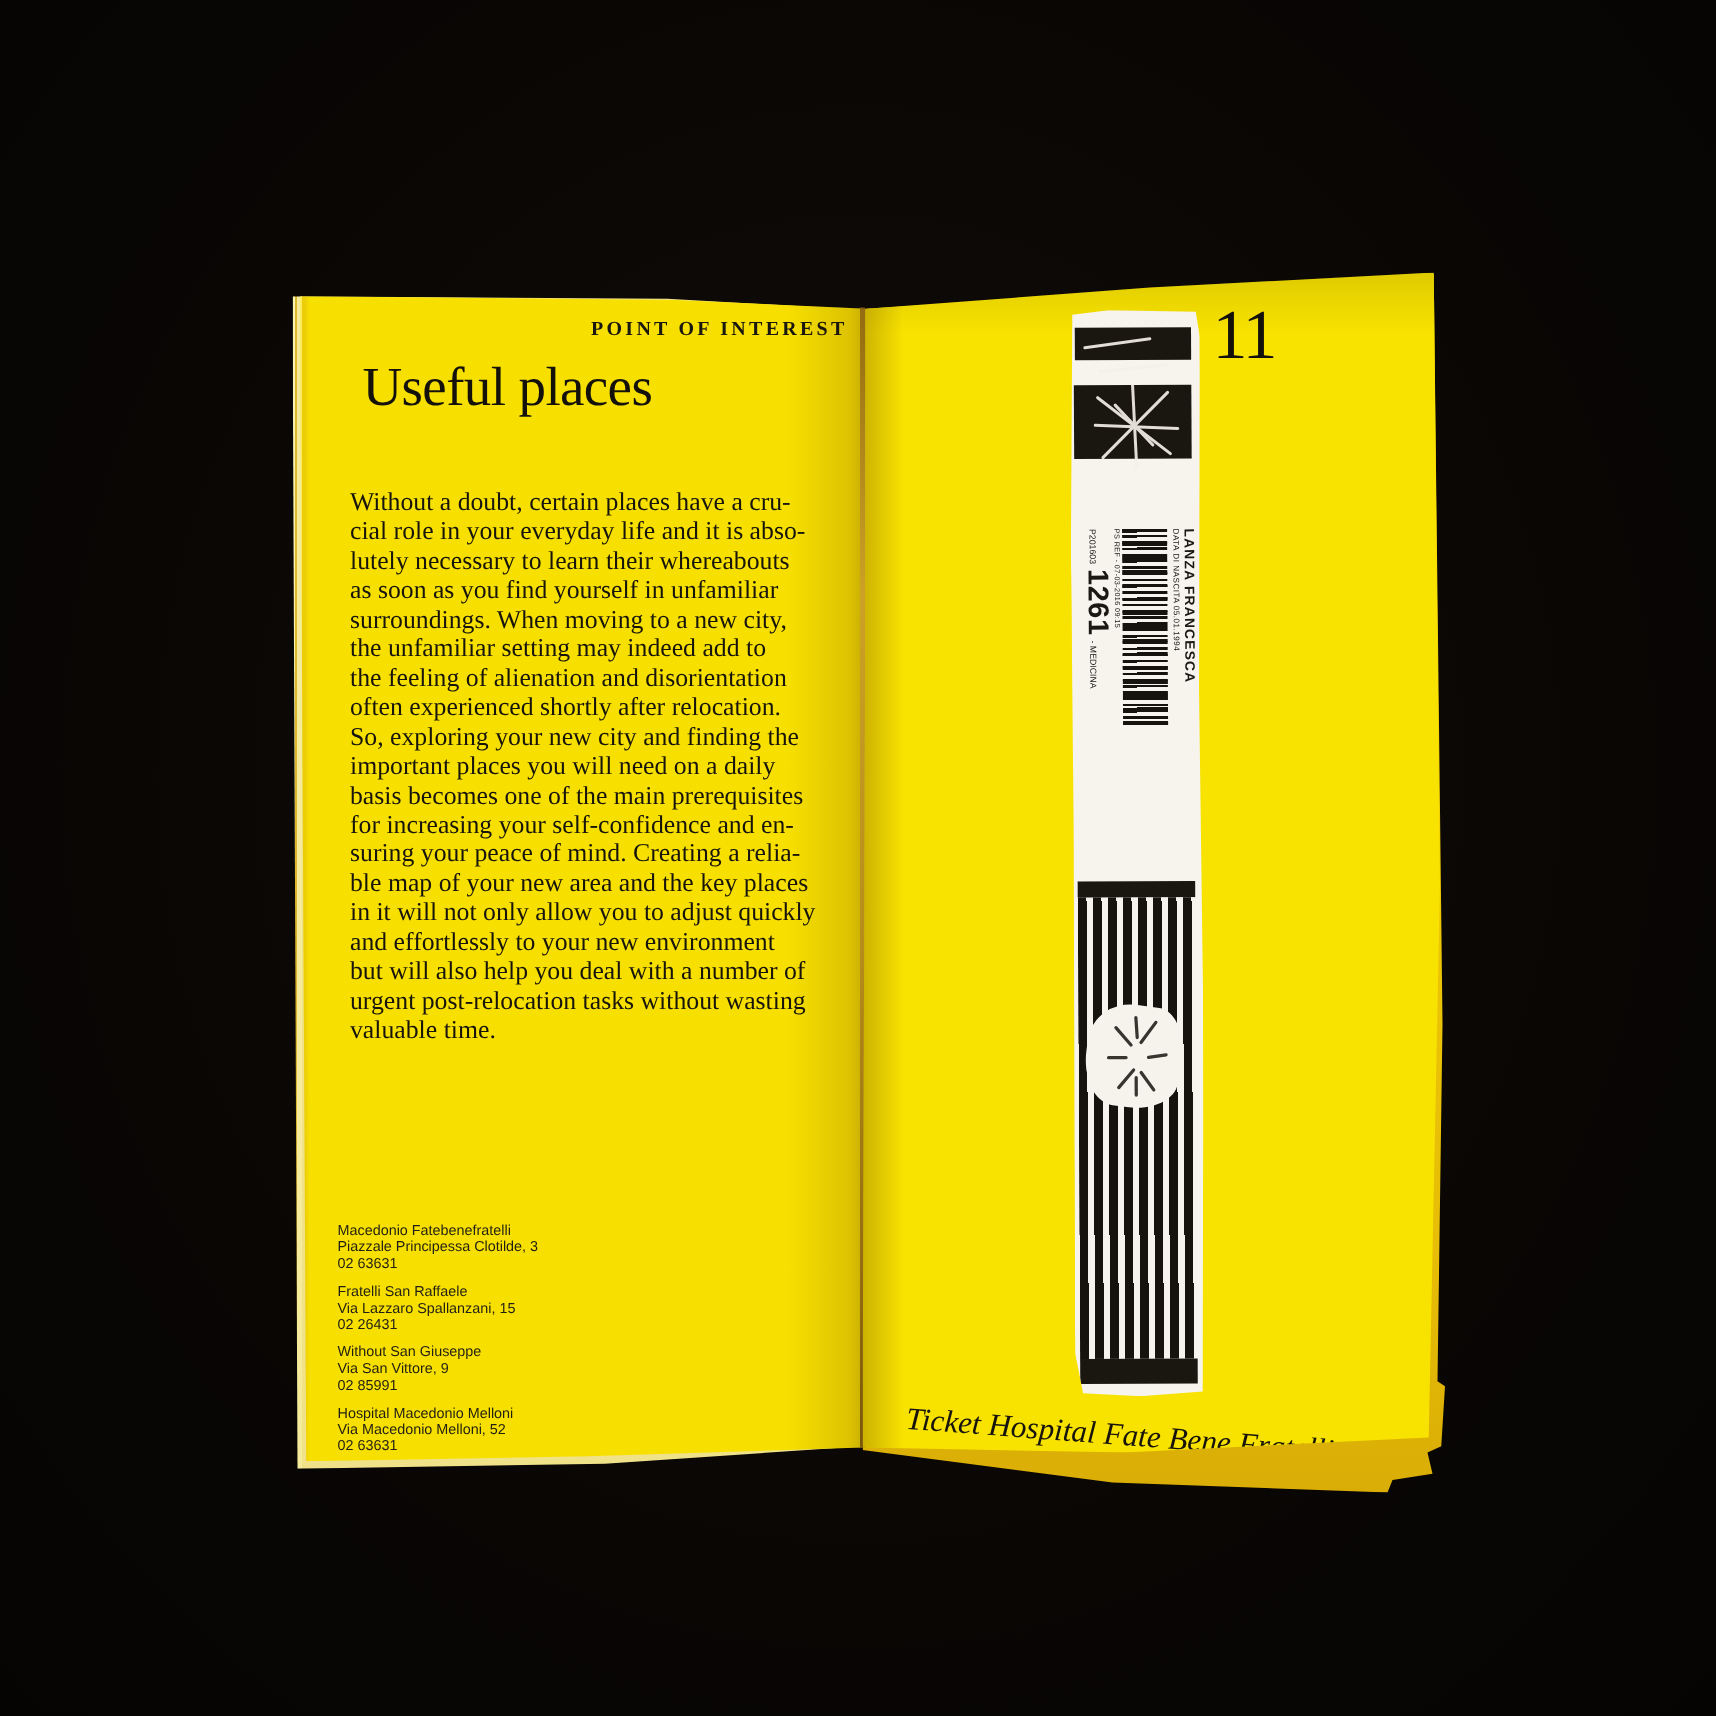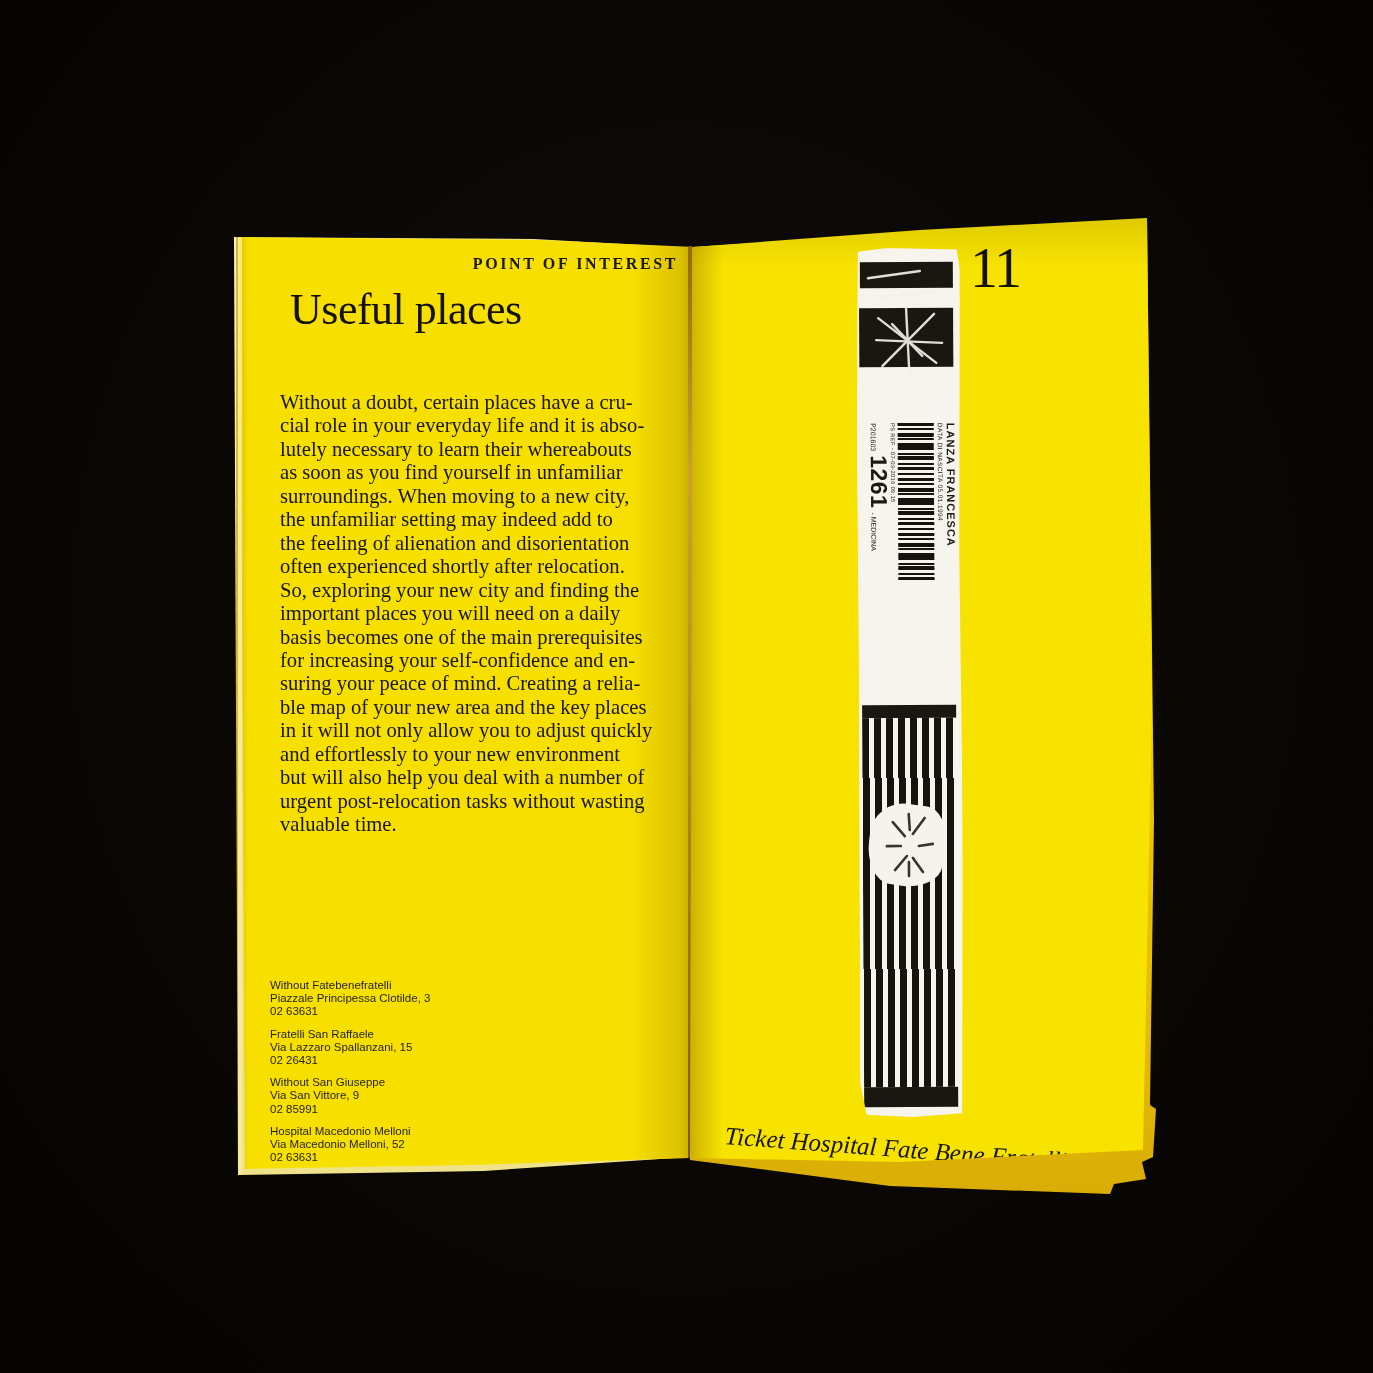--- a/index.html
+++ b/index.html
@@ -133,21 +133,21 @@
 for increasing your self-confidence and en-
 suring your peace of mind. Creating a relia-
 ble map of your new area and the key places
 in it will not only allow you to adjust quickly
 and effortlessly to your new environment
 but will also help you deal with a number of
 urgent post-relocation tasks without wasting
 valuable time.</p>
     <div class="hospitals">
       <div class="hospital">
-        <div>Without Fatebenefratelli</div>
+        <div>Macedonio Fatebenefratelli</div>
         <div>Piazzale Principessa Clotilde, 3</div>
         <div>02 63631</div>
       </div>
       <div class="hospital">
         <div>Fratelli San Raffaele</div>
         <div>Via Lazzaro Spallanzani, 15</div>
         <div>02 26431</div>
       </div>
       <div class="hospital">
         <div>Without San Giuseppe</div>

